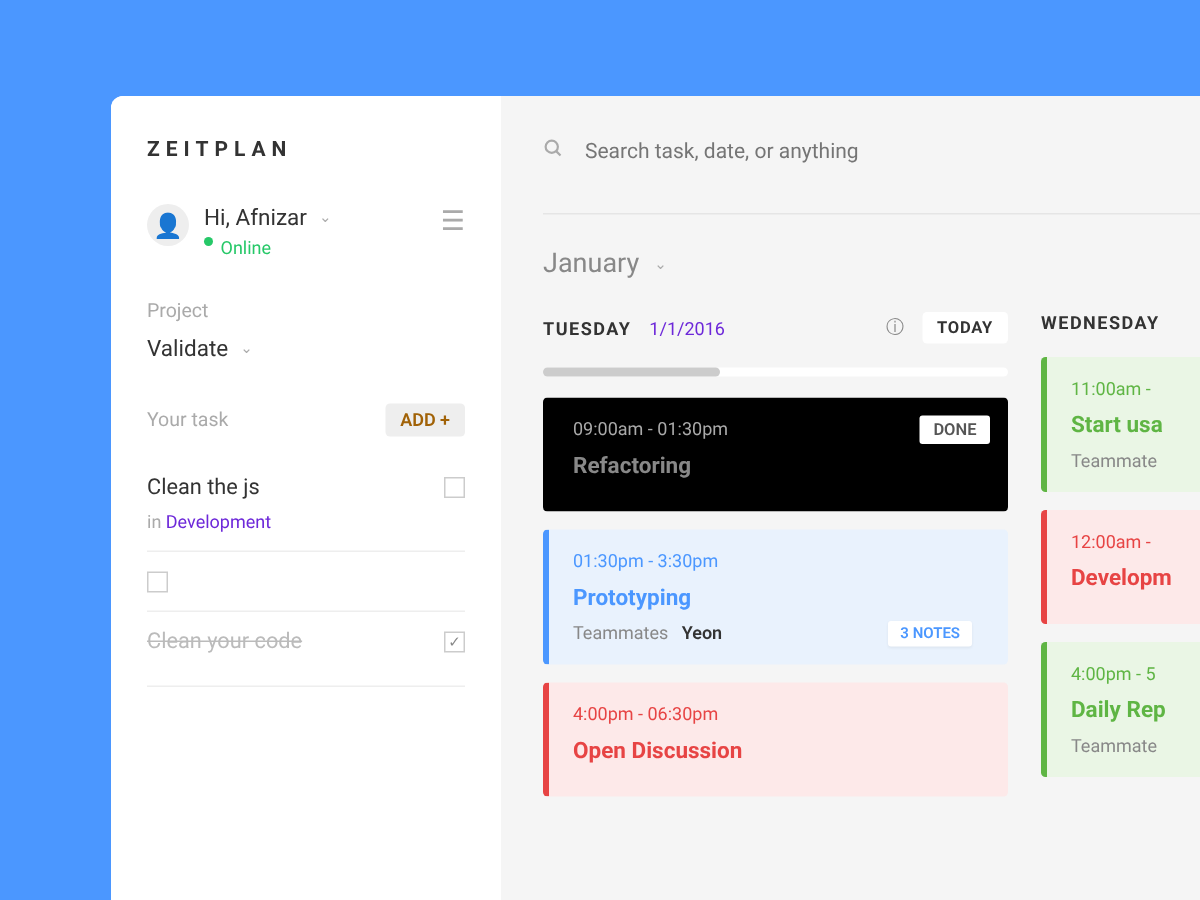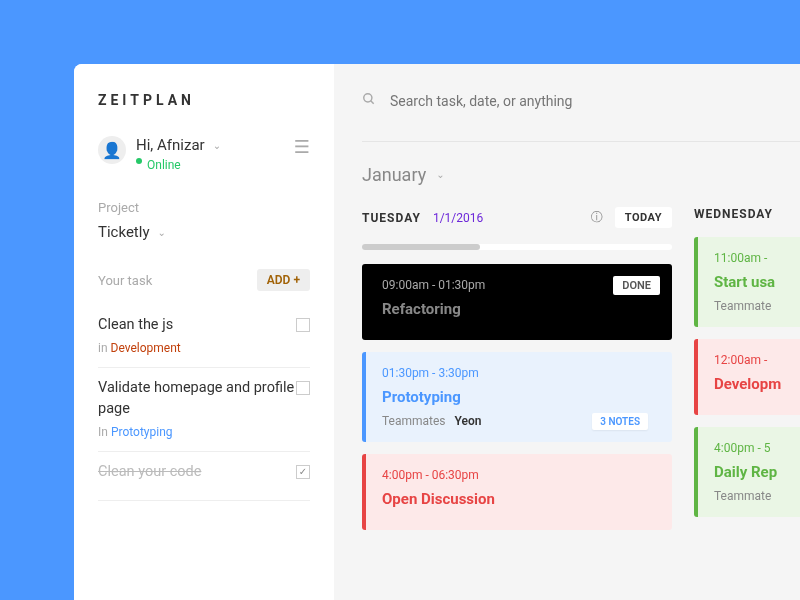--- a/index.html
+++ b/index.html
@@ -17,21 +17,21 @@
 .chevron { font-size: 10px; color: #aaa; margin-left: 2px; }
 .section-label { font-size: 13px; color: #aaa; margin-bottom: 8px; }
 .project-name { font-size: 15px; color: #333; display: flex; align-items: center; gap: 6px; margin-bottom: 28px; }
 .task-header { display: flex; justify-content: space-between; align-items: center; margin-bottom: 14px; }
 .task-header-label { font-size: 13px; color: #aaa; }
 .add-btn { background: #eee; border: none; padding: 4px 10px; font-size: 12px; font-weight: 600; color: #a16207; border-radius: 3px; cursor: pointer; }
 .task-item { border-bottom: 1px solid #eee; padding: 10px 0 12px 0; display: flex; justify-content: space-between; align-items: flex-start; }
 .task-item.completed .task-title { text-decoration: line-through; color: #bbb; }
 .task-title { font-size: 14.5px; color: #333; line-height: 1.4; margin-bottom: 6px; }
 .task-meta { font-size: 12px; color: #aaa; }
-.task-meta .in-dev { color: #c2410c; }
+.task-meta .in-dev { color: #6d28d9; }
 .task-meta .in-proto { color: #4b97ff; }
 .checkbox { width: 14px; height: 14px; border: 1.5px solid #ccc; margin-top: 3px; flex-shrink: 0; display: flex; align-items: center; justify-content: center; font-size: 10px; color: #888; }
 .main { flex: 1; background: #f5f5f5; padding: 28px 0 0 28px; }
 .search-row { display: flex; align-items: center; gap: 14px; color: #aaa; margin-bottom: 32px; padding-right: 20px; }
 .search-icon { font-size: 14px; }
 .search-input { border: none; background: transparent; font-size: 14px; color: #555; outline: none; flex: 1; }
 .month-row { display: flex; align-items: center; gap: 8px; color: #888; font-size: 18px; margin-bottom: 22px; border-top: 1px solid #e5e5e5; padding-top: 22px; }
 .day-columns { display: flex; gap: 22px; }
 .day-col { width: 310px; flex-shrink: 0; }
 .day-header { display: flex; align-items: center; gap: 12px; margin-bottom: 16px; font-size: 12px; }
@@ -78,42 +78,38 @@
         <div class="status">
           <span class="status-dot"></span>
           <span>Online</span>
         </div>
       </div>
       <div class="menu-icon">☰</div>
     </div>
 
     <div class="section-label">Project</div>
     <div class="project-name">
-      <span>Ticketly</span>
+      <span>Validate</span>
       <span class="chevron">⌄</span>
     </div>
 
     <div class="task-header">
       <span class="task-header-label">Your task</span>
       <button class="add-btn">ADD +</button>
     </div>
 
     <div id="task-list">
         <div class="task-item">
           <div>
             <div class="task-title">Clean the js</div>
             <div class="task-meta">in <span class="in-dev">Development</span></div>
           </div>
           <div class="checkbox"></div>
         </div>
         <div class="task-item">
-          <div>
-            <div class="task-title">Validate homepage and profile page</div>
-            <div class="task-meta">In <span class="in-proto">Prototyping</span></div>
-          </div>
           <div class="checkbox"></div>
         </div>
         <div class="task-item completed">
           <div>
             <div class="task-title">Clean your code</div>
           </div>
           <div class="checkbox">✓</div>
         </div>
       </div>
   </aside>

